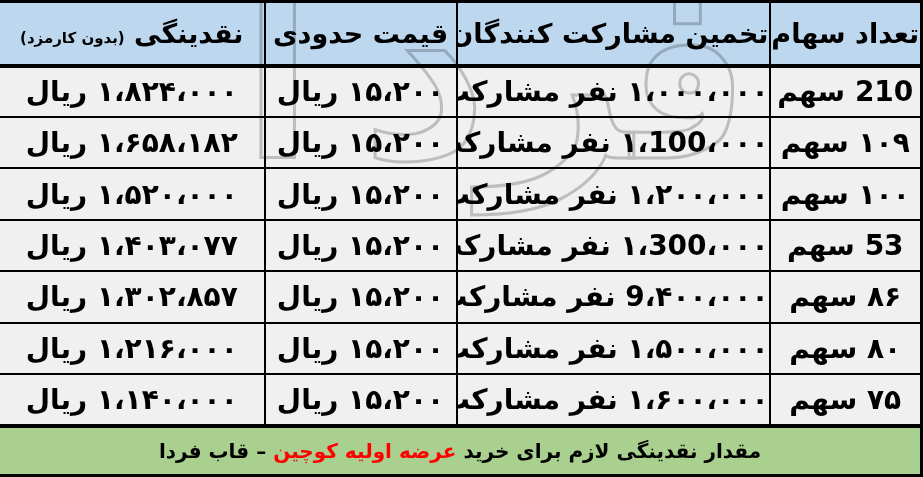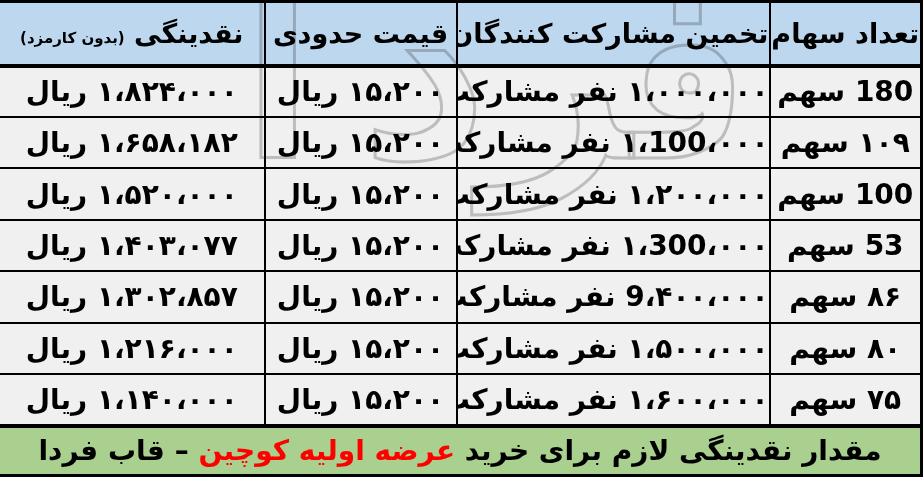--- a/index.html
+++ b/index.html
@@ -39,21 +39,21 @@
     border-bottom:4px solid var(--border);
     letter-spacing:-0.5px;
   }
   thead th .sub{font-size:15px;font-weight:bold;}
   tbody td{
     background:var(--row_bg);
     height:50px;font-size:28px;
   }
   tfoot td{
     background:var(--footer_bg);
-    height:50px;font-size:28px;
+    height:50px;font-size:20px;
     border-top:4px solid var(--border);
   }
   tfoot .hl{color:var(--highlight);}
   
   .watermark{
     position:absolute;inset:0;pointer-events:none;z-index:5;
     mix-blend-mode:multiply;overflow:hidden;font-family:Liberation Mono, monospace;
   }
   .wm-outline{
     position:absolute;top:-45px;right:150px;
@@ -84,33 +84,33 @@
         <th>تخمین مشارکت کنندگان</th>
         <th>قیمت حدودی</th>
         <th>
           <span>نقدینگی</span>
           <span class="sub">(بدون کارمزد)</span>
         </th>
       </tr>
     </thead>
     <tbody id="table-body">
         <tr>
-          <td>180 سهم</td>
+          <td>210 سهم</td>
           <td>۱،۰۰۰،۰۰۰ نفر مشارکت‌کننده</td>
           <td>۱۵،۲۰۰ ریال</td>
           <td>۱،۸۲۴،۰۰۰ ریال</td>
         </tr>
         <tr>
           <td>۱۰۹ سهم</td>
           <td>۱،100،۰۰۰ نفر مشارکت‌کننده</td>
           <td>۱۵،۲۰۰ ریال</td>
           <td>۱،۶۵۸،۱۸۲ ریال</td>
         </tr>
         <tr>
-          <td>100 سهم</td>
+          <td>۱۰۰ سهم</td>
           <td>۱،۲۰۰،۰۰۰ نفر مشارکت‌کننده</td>
           <td>۱۵،۲۰۰ ریال</td>
           <td>۱،۵۲۰،۰۰۰ ریال</td>
         </tr>
         <tr>
           <td>53 سهم</td>
           <td>۱،300،۰۰۰ نفر مشارکت‌کننده</td>
           <td>۱۵،۲۰۰ ریال</td>
           <td>۱،۴۰۳،۰۷۷ ریال</td>
         </tr>

